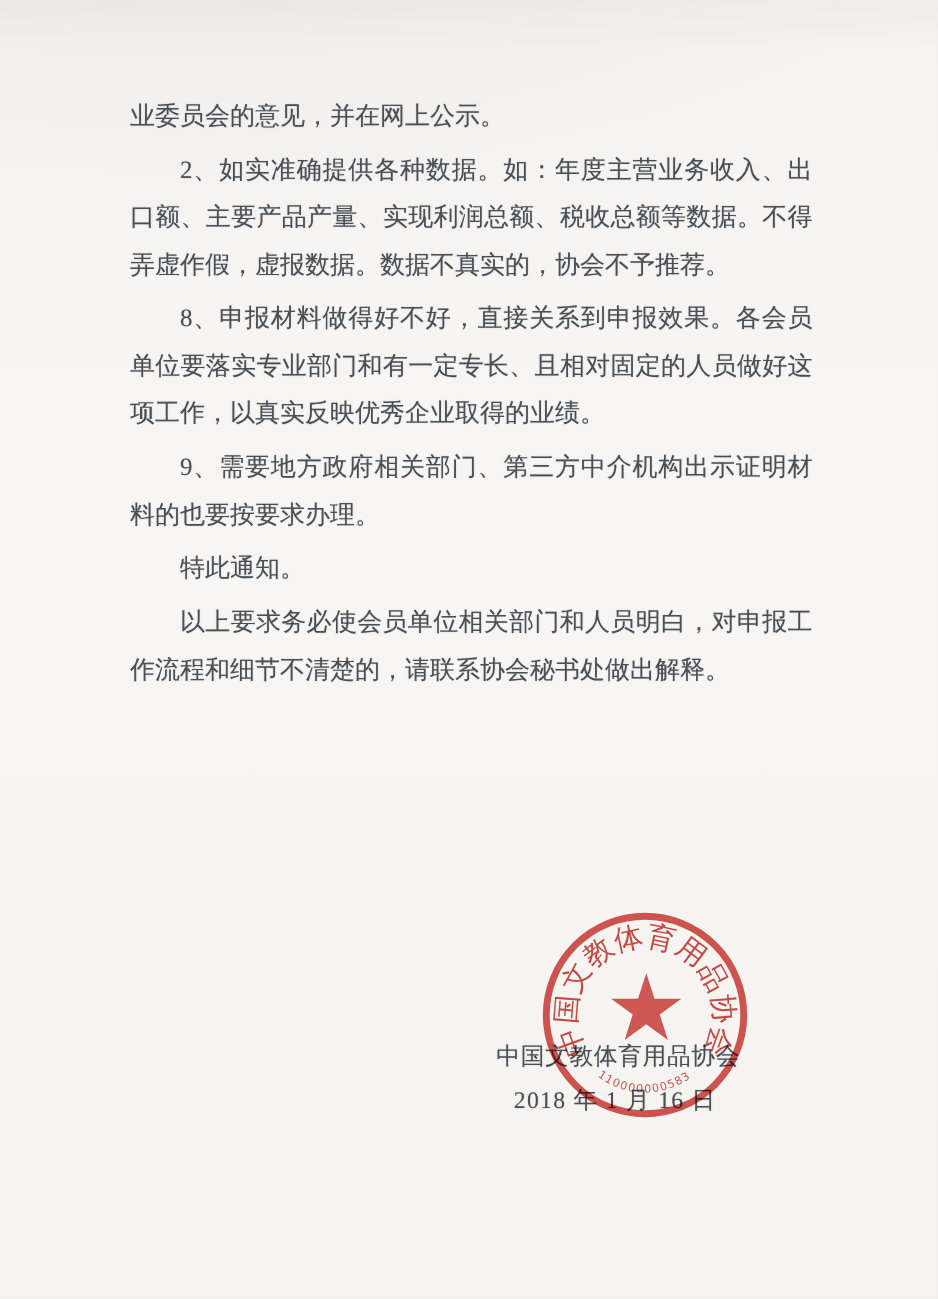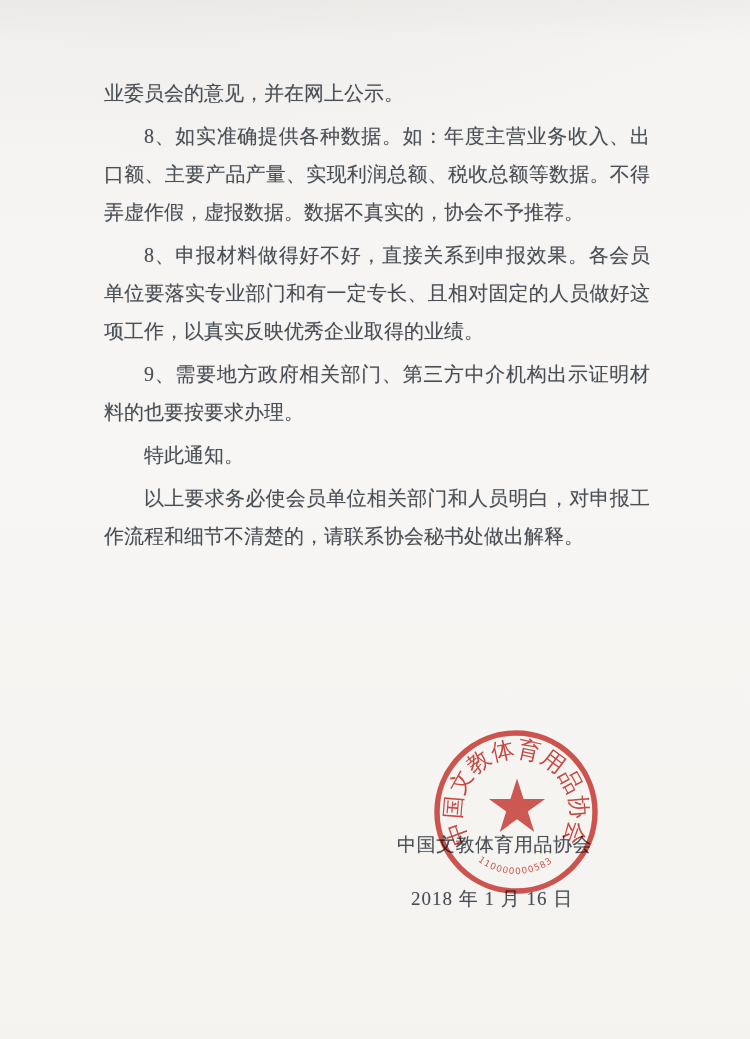--- a/index.html
+++ b/index.html
@@ -37,21 +37,21 @@
     left: 397px;
     top: 832px;
     font-size: 19px;
     letter-spacing: 0.5px;
     color: #4a4f55;
     text-shadow: 0 0 1px rgba(80,86,94,0.35);
   }
   .date-line {
     position: absolute;
     left: 411px;
-    top: 886px;
+    top: 867px;
     font-size: 19px;
     letter-spacing: 1px;
     color: #4a4f55;
     text-shadow: 0 0 1px rgba(80,86,94,0.35);
   }
   .seal {
     position: absolute;
     left: 421px;
     top: 717px;
     width: 190px;
@@ -79,21 +79,21 @@
     font-family: "DejaVu Sans", sans-serif;
   }
 </style>
 </head>
 <body>
 
 <div class="page">
 
   <div class="body-text">
     <p class="para no-indent">业委员会的意见，并在网上公示。</p>
-    <p class="para">8、如实准确提供各种数据。如：年度主营业务收入、出口额、主要产品产量、实现利润总额、税收总额等数据。不得弄虚作假，虚报数据。数据不真实的，协会不予推荐。</p>
+    <p class="para">2、如实准确提供各种数据。如：年度主营业务收入、出口额、主要产品产量、实现利润总额、税收总额等数据。不得弄虚作假，虚报数据。数据不真实的，协会不予推荐。</p>
     <p class="para">8、申报材料做得好不好，直接关系到申报效果。各会员单位要落实专业部门和有一定专长、且相对固定的人员做好这项工作，以真实反映优秀企业取得的业绩。</p>
     <p class="para">9、需要地方政府相关部门、第三方中介机构出示证明材料的也要按要求办理。</p>
     <p class="para">特此通知。</p>
     <p class="para">以上要求务必使会员单位相关部门和人员明白，对申报工作流程和细节不清楚的，请联系协会秘书处做出解释。</p>
   </div>
 
   <div class="signature">中国文教体育用品协会</div>
 
   <div class="date-line">2018 年 1 月 16 日</div>
 

